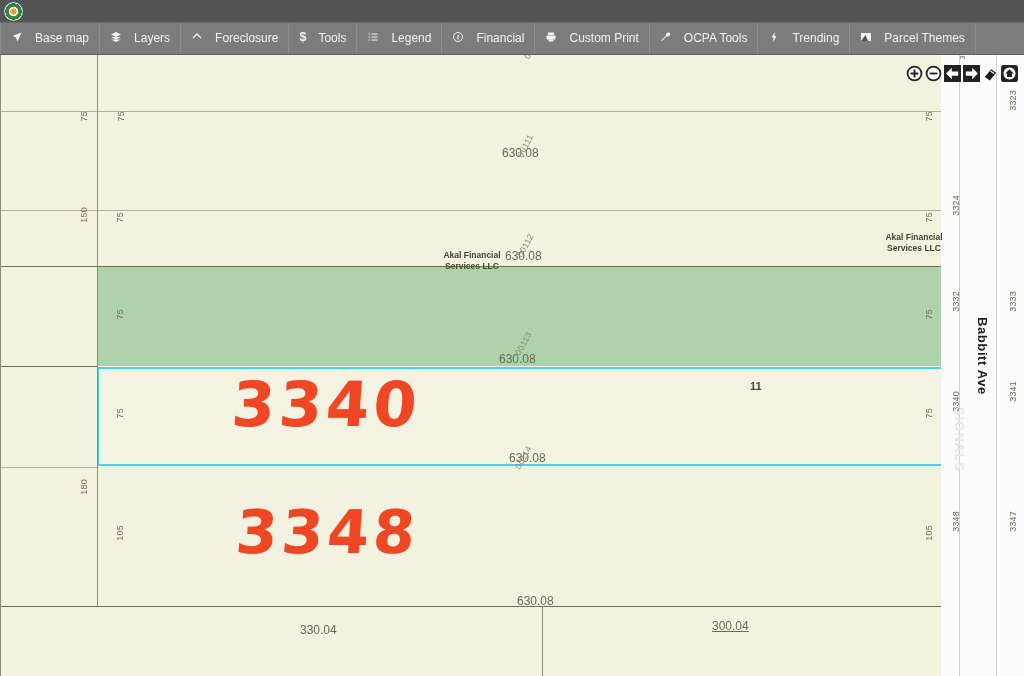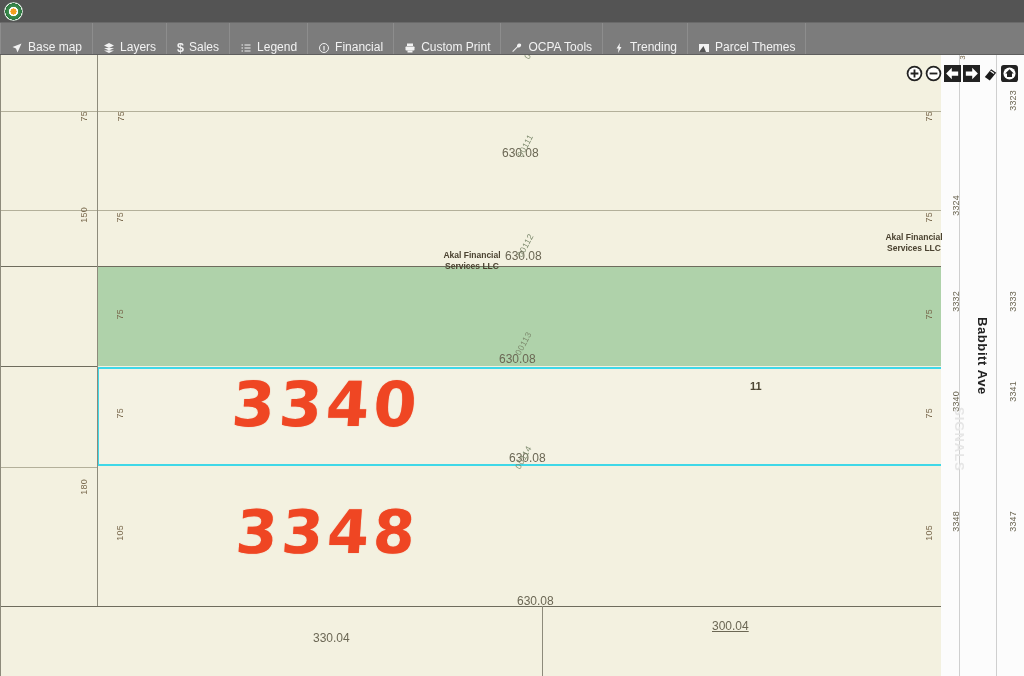--- a/index.html
+++ b/index.html
@@ -32,22 +32,22 @@
     white-space: nowrap;
   }
 
   #toolbar {
     position: absolute; left: 0; top: 23px; width: 1024px; height: 32px;
     background: #7c7c7c;
     display: flex; align-items: stretch;
     border-bottom: 1px solid #5e5e5e;
   }
   .tbtn {
-    display: flex; align-items: flex-end; gap: 5px;
-    padding: 0 10px;
+    display: flex; align-items: flex-start; gap: 12px;
+    padding: 8px 10px;
     color: #f2f2f2; font-size: 12px; white-space: nowrap;
     border-right: 1px solid #8d8d8d;
     cursor: default;
   }
   .tbtn:first-child { border-left: 1px solid #8d8d8d; }
   .tbtn .gi { font-size: 12.5px; line-height: 1; display: inline-block; }
   .tbtn .gi svg { display: block; }
 
   
   #map {
@@ -166,24 +166,32 @@
 
     <div class="tbtn">
       <span class="gi">
         <svg width="12" height="12" viewBox="0 0 24 24" fill="#f2f2f2">
             <path d="M12 2L2 7l10 5 10-5-10-5zM2 12l10 5 10-5M2 17l10 5 10-5"></path>
           </svg>
       </span>
       <span>Layers</span>
     </div>
 
+    <div class="tbtn">
+      <span class="gi">
+        <svg width="12" height="12" viewBox="0 0 24 24" fill="none" stroke="#f2f2f2" stroke-width="2.6">
+            <path d="M4 14L12 6l8 8"></path>
+          </svg>
+      </span>
+      <span>Foreclosure</span>
+    </div>
 
     <div class="tbtn">
       <span class="gi" style="font-weight:bold;">$</span>
-      <span>Sales</span>
+      <span>Tools</span>
     </div>
 
 
     <div class="tbtn">
       <span class="gi">
         <svg width="12" height="12" viewBox="0 0 24 24" fill="none" stroke="#f2f2f2" stroke-width="2.2">
             <path d="M3 6h3M9 6h12M3 12h3M9 12h12M3 18h3M9 18h12"></path>
           </svg>
       </span>
       <span>Legend</span>
@@ -262,21 +270,21 @@
       <div class="rline" style="left:18px;"></div>
       <div class="rline" style="left:55px;"></div>
     </div>
 
     <div class="dimlabel" style="left:502px; top:91px;">630.08</div>
     <div class="dimlabel" style="left:505px; top:194px;">630.08</div>
     <div class="dimlabel" style="left:499px; top:297px;">630.08</div>
     <div class="dimlabel" style="left:509px; top:396px;">630.08</div>
     <div class="dimlabel" style="left:517px; top:539px;">630.08</div>
 
-    <div class="dimlabel" style="left:313px; top:568px;margin-top:8px;">330.04</div>
+    <div class="dimlabel" style="left:300px; top:568px;">330.04</div>
     <div class="dimlabel" style="left:712px; top:564px;text-decoration:underline;">300.04</div>
 
     <div class="parcelid" style="left:522px; top:1px;">00110</div>
     <div class="parcelid" style="left:515px; top:99px;">00111</div>
     <div class="parcelid" style="left:515px; top:199px;">00112</div>
     <div class="parcelid" style="left:513px; top:297px;">00113</div>
     <div class="parcelid" style="left:513px; top:411px;">00114</div>
 
     <div class="ownerlabel" style="left:412px; top:195px; width:120px;">Akal Financial
 Services LLC</div>

